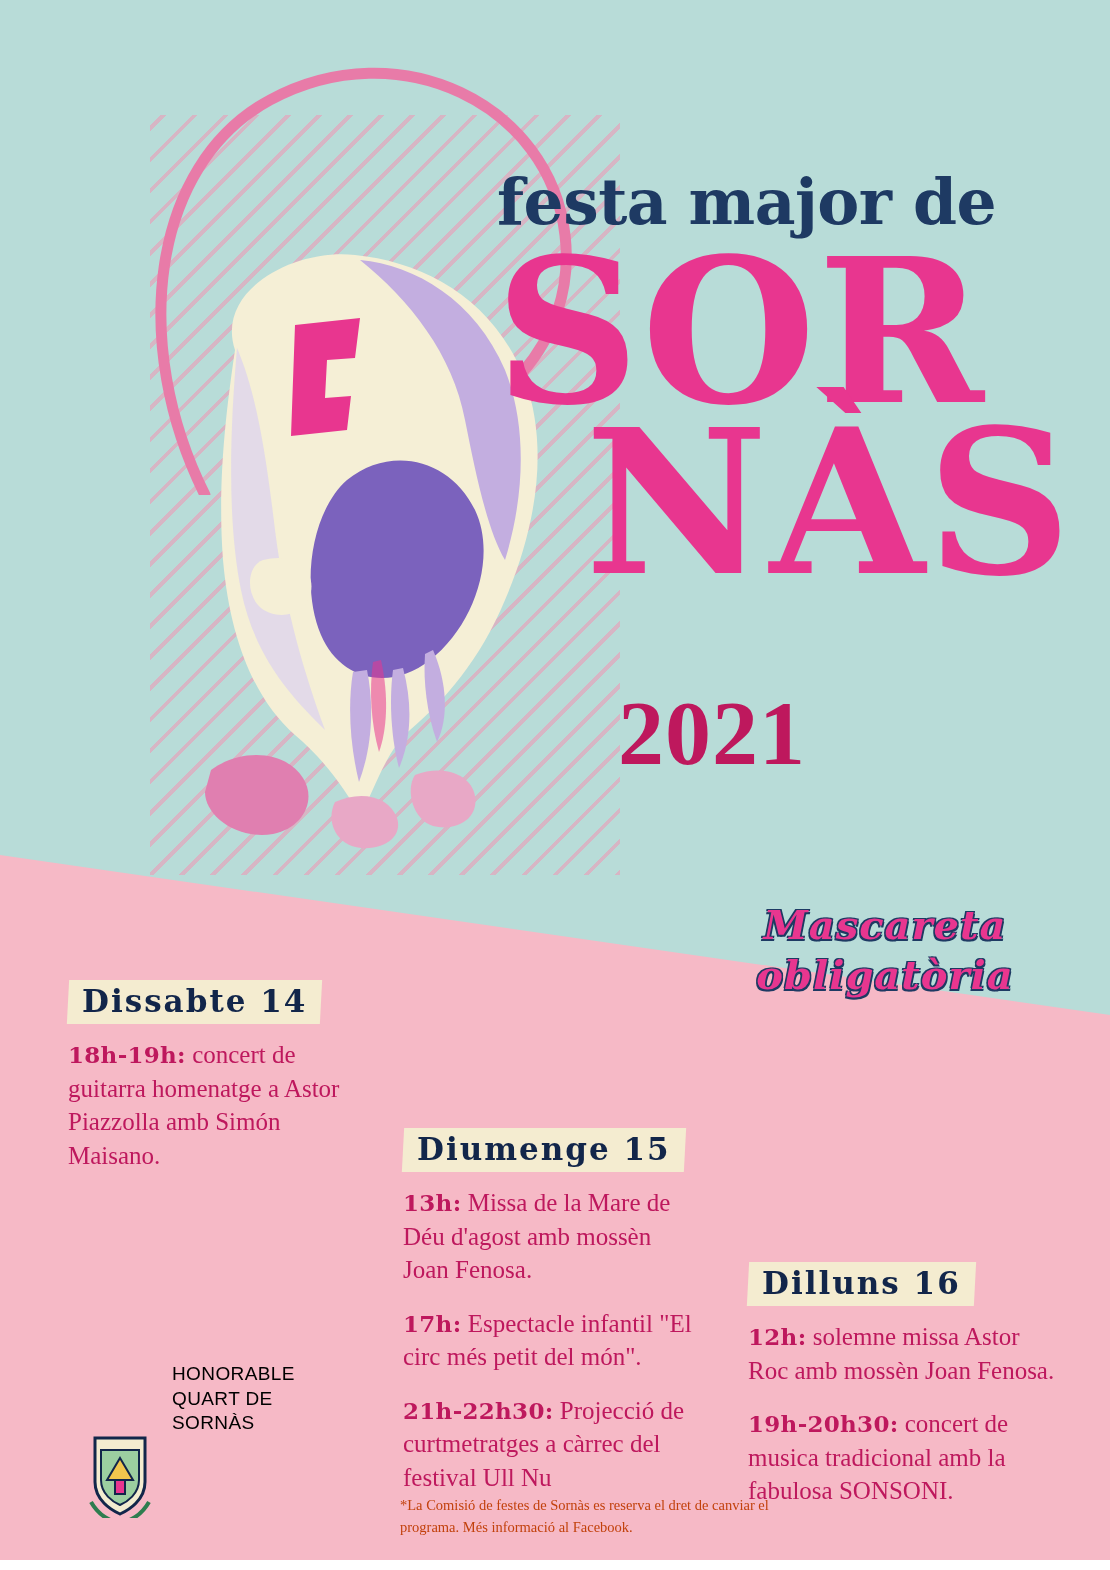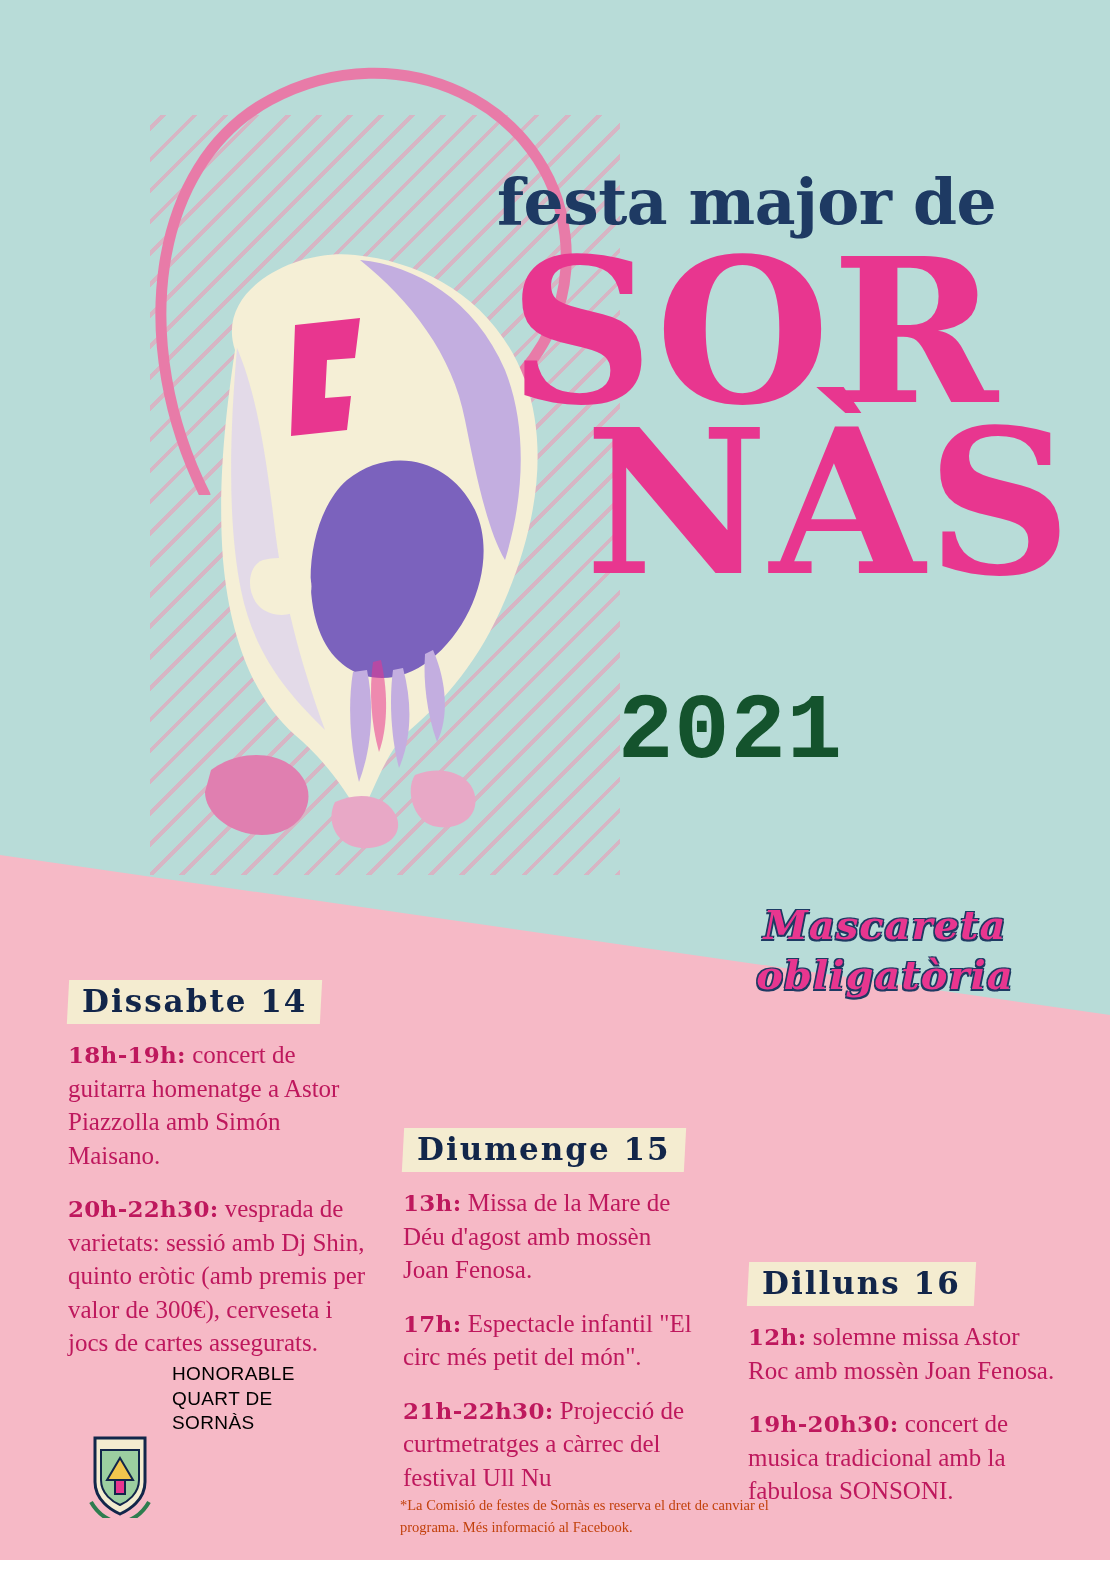--- a/index.html
+++ b/index.html
@@ -75,21 +75,21 @@
     top: 165px;
     font-family: "DejaVu Serif", serif;
     font-size: 63px;
     font-weight: 700;
     color: #1e3a63;
     letter-spacing: -0.5px;
     white-space: nowrap;
   }
   .t-sor {
     position: absolute;
-    left: 509px;
+    left: 495px;
     top: 250px;
     font-family: "DejaVu Serif", serif;
     font-size: 200px;
     font-weight: 700;
     color: #e8368f;
     line-height: 0.82;
     letter-spacing: 2px;
     white-space: nowrap;
   }
   .t-nas {
@@ -101,24 +101,24 @@
     font-weight: 700;
     color: #e8368f;
     line-height: 0.82;
     letter-spacing: 2px;
     white-space: nowrap;
   }
   .t-year {
     position: absolute;
     left: 618px;
     top: 680px;
-    font-family: Liberation Mono, monospace;
+    font-family: Liberation Serif, serif;
     font-size: 92px;
     font-weight: 700;
-    color: #14532d;
+    color: #be185d;
     letter-spacing: 1px;
     white-space: nowrap;
   }
 
   
   .notice {
     position: absolute;
     left: 690px;
     top: 900px;
     width: 390px;
@@ -262,23 +262,20 @@
     <div>obligatòria</div>
   </div>
 
   <div class="day" id="day-sat">
     <div class="day-head">
       <span>Dissabte 14</span>
     </div>
     <div class="entry">
       <b>18h-19h:</b><span> concert de guitarra homenatge a Astor Piazzolla amb Simón Maisano.</span>
     </div>
-    <div class="entry">
-      <b>20h-22h30:</b><span> vesprada de varietats: sessió amb Dj Shin, quinto eròtic (amb premis per valor de 300€), cerveseta i jocs de cartes assegurats.</span>
-    </div>
   </div>
 
   <div class="day" id="day-sun">
     <div class="day-head">
       <span>Diumenge 15</span>
     </div>
     <div class="entry">
       <b>13h:</b><span> Missa de la Mare de Déu d'agost amb mossèn Joan Fenosa.</span>
     </div>
     <div class="entry">

